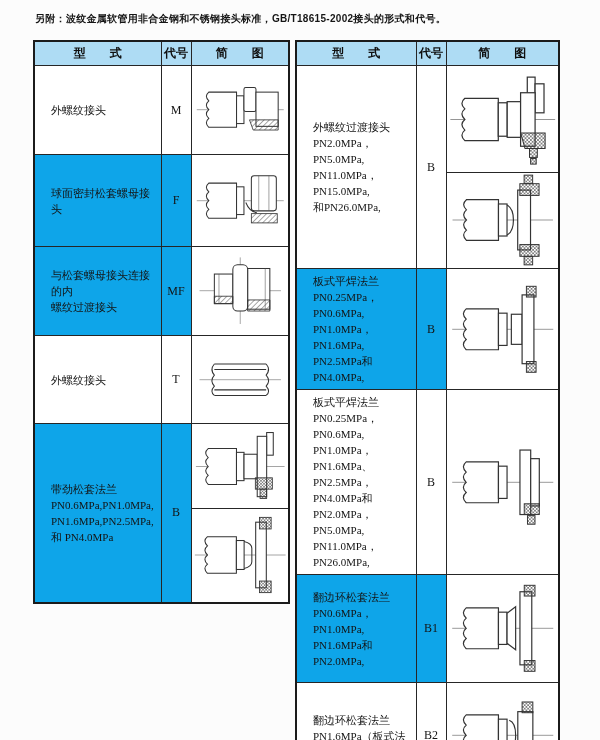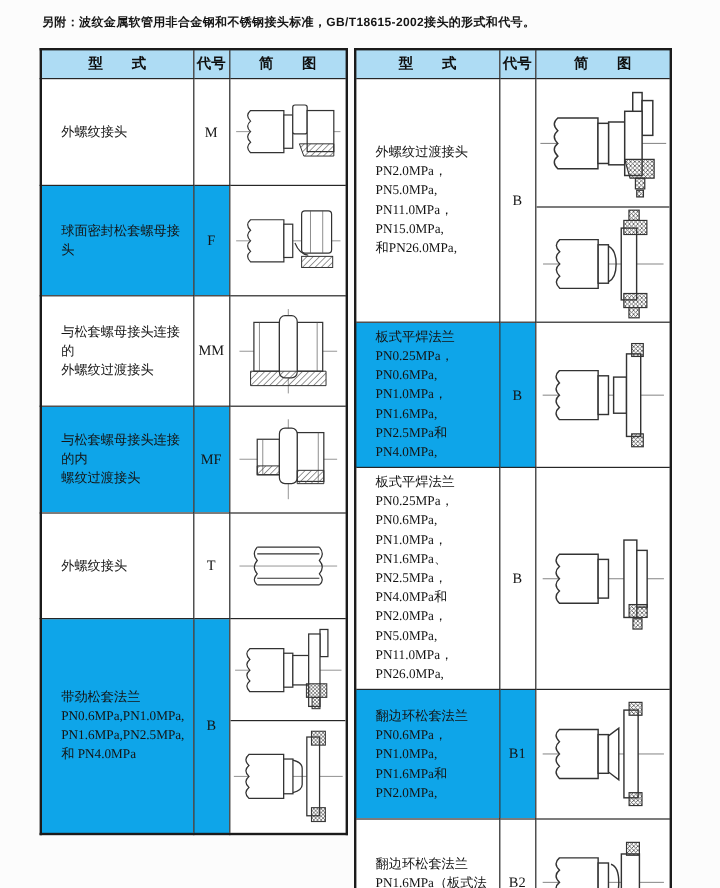--- a/index.html
+++ b/index.html
@@ -101,37 +101,20 @@
         <use href="#g-hose"></use>
         <rect class="ln" x="62" y="17" width="27" height="38" rx="3"></rect>
         <line class="thin" x1="70" y1="17" x2="70" y2="55"></line>
         <line class="thin" x1="81" y1="17" x2="81" y2="55"></line>
         <path class="lno" d="M56,46 q4,10 12,11"></path>
         <rect class="ht" x="62" y="58" width="28" height="10"></rect>
       </svg>
     </td>
   </tr>
 
-  <tr style="height:92px">
-    <td class="type">与松套螺母接头连接的
-外螺纹过渡接头</td>
-    <td class="code">MM</td>
-    <td class="diag">
-      <svg viewBox="0 0 100 88" preserveAspectRatio="xMidYMid meet">
-        <line class="cl" x1="6" y1="44" x2="94" y2="44"></line>
-        <line class="cl" x1="50" y1="6" x2="50" y2="82"></line>
-        <rect class="ln" x="19" y="18" width="23" height="44"></rect>
-        <line class="thin" x1="24" y1="18" x2="24" y2="62"></line>
-        <rect class="ln" x="58" y="18" width="23" height="44"></rect>
-        <line class="thin" x1="76" y1="18" x2="76" y2="62"></line>
-        <rect class="ln" x="42" y="12" width="16" height="56" rx="5"></rect>
-        <path class="ht" d="M16,62 L84,62 L84,75 L16,75 Z"></path>
-      </svg>
-    </td>
-  </tr>
 
   <tr class="hl" style="height:89px">
     <td class="type">与松套螺母接头连接的内
 螺纹过渡接头</td>
     <td class="code">MF</td>
     <td class="diag">
       <svg viewBox="0 0 100 88" preserveAspectRatio="xMidYMid meet">
         <line class="cl" x1="6" y1="44" x2="94" y2="44"></line>
         <line class="cl" x1="50" y1="8" x2="50" y2="80"></line>
         <rect class="ln" x="22" y="26" width="20" height="32"></rect>

